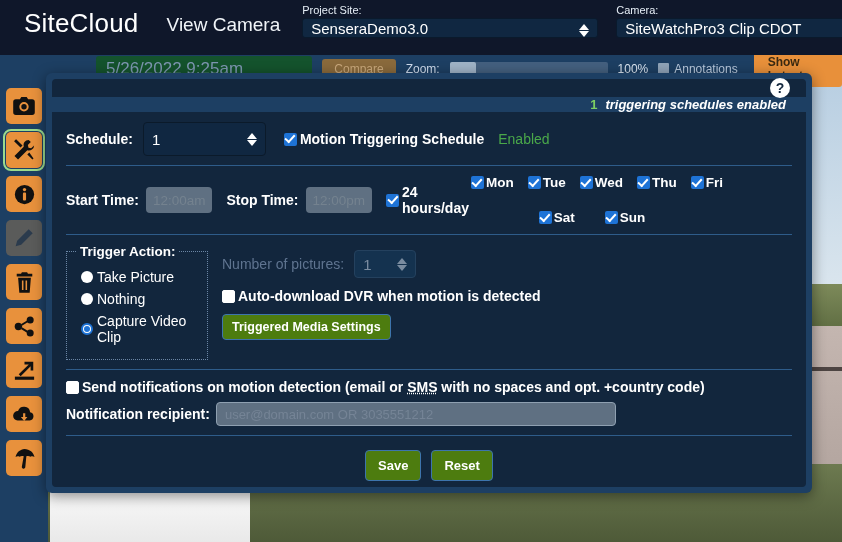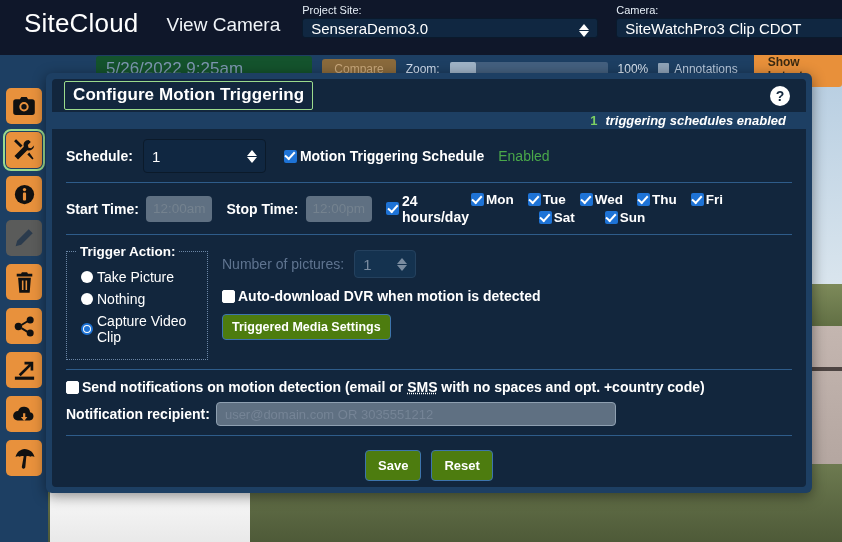--- a/index.html
+++ b/index.html
@@ -183,21 +183,21 @@
   .enabled-tag { color: #4aa84a; font-size: 14px; margin-left: 14px; }
 
   .time-input {
     width: 68px; height: 26px; background: #5f7082; border-radius: 4px;
     color: #74828f; font-size: 13.5px; display: flex; align-items: center;
     padding: 0 7px; margin-left: 7px; cursor: default;
   }
 
   .daygrid { margin-left: auto; display: flex; flex-direction: column; gap: 3px; padding-right: 100px; justify-content: space-between; }
   .dayrow { display: flex; gap: 12px; }
-  .dayrow.second { justify-content: center; gap: 28px; padding-right: 10px; }
+  .dayrow.second { justify-content: center; gap: 28px; padding-right: 10px; margin-top: 17px; }
   .day { display: flex; align-items: center; }
   .day span { margin-left: 2px; font-weight: 700; font-size: 13.5px; }
 
   fieldset.trigger {
     border: 1px dotted #6b86a5; padding: 4px 12px 8px 10px;
     width: 142px; margin-right: 14px;
   }
   fieldset.trigger legend { font-size: 13.5px; font-weight: 700; padding: 0 3px; color: #fff; }
   .radio-row { display: flex; align-items: center; margin: 6px 0; cursor: pointer; }
   .rad {
@@ -356,21 +356,20 @@
         <svg width="21" height="21" viewBox="0 0 24 24">
             <path fill="#111" d="M12 1c5.8 0 10.6 4.1 11.4 9.4-1.3-1-3.1-1.1-4.6-.3-1.3-1.2-3.2-1.4-4.7-.6L12.9 22c-.2 1.2-1.4 1.9-2.5 1.6-1.1-.3-1.7-1.5-1.4-2.5L11.1 9.5c-1.5-.8-3.4-.6-4.7.6-1.5-.8-3.3-.7-4.6.3C2.6 5.1 7.4 1 12 1z"></path>
           </svg>
       </span>
     </div>
   </div>
 
   <div class="modal-shell">
 
     <div class="modal-titlebar">
-      <div class="modal-title">Configure Motion Triggering</div>
       <div class="help-icon">?</div>
     </div>
 
     <div class="modal-statusbar">
       <span class="status-count">1</span>
       <span class="status-text">triggering schedules enabled</span>
     </div>
 
     <div class="modal-body">
 

